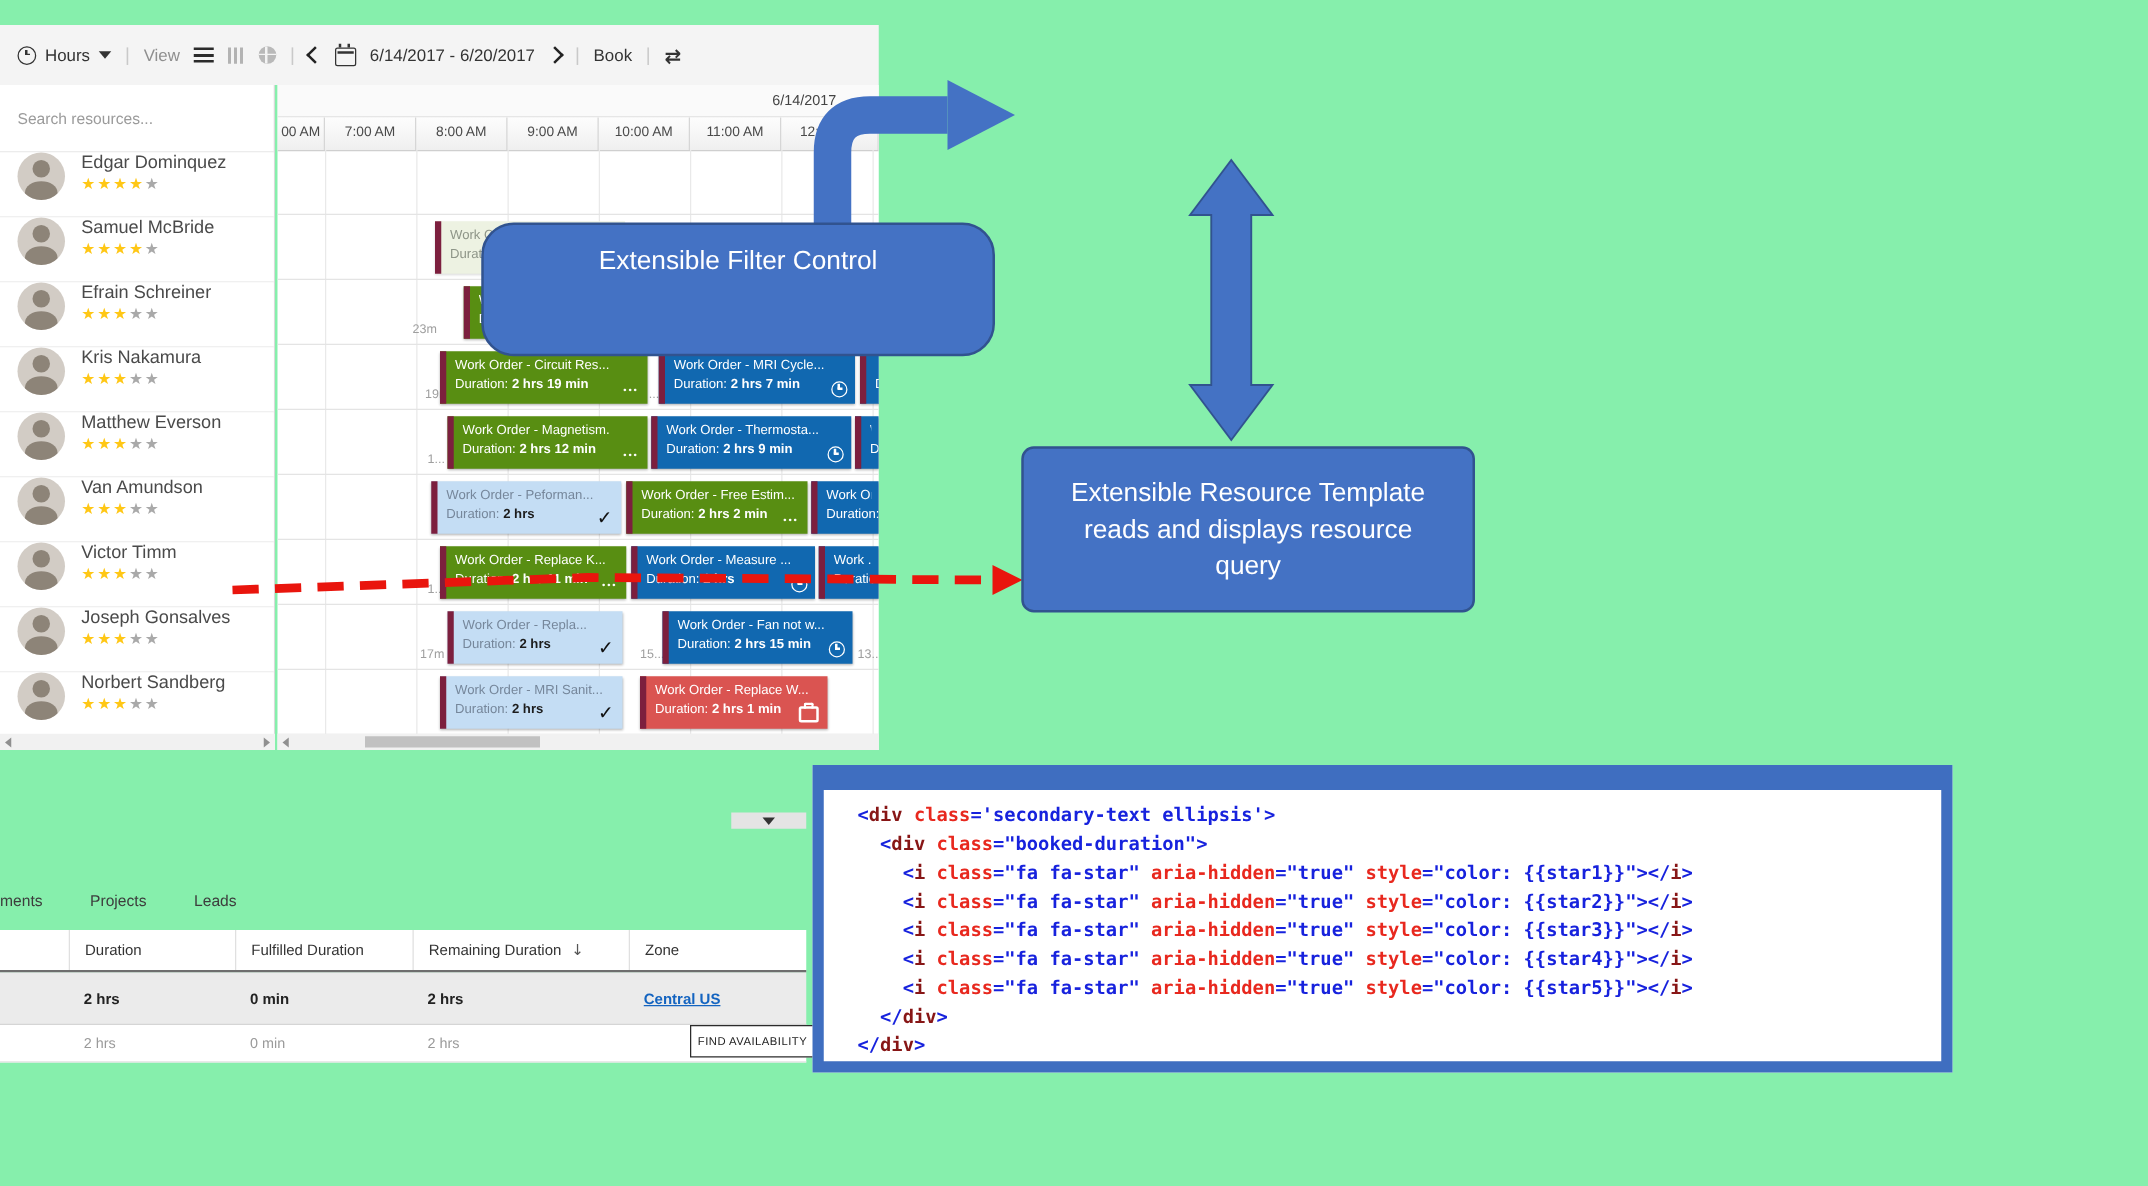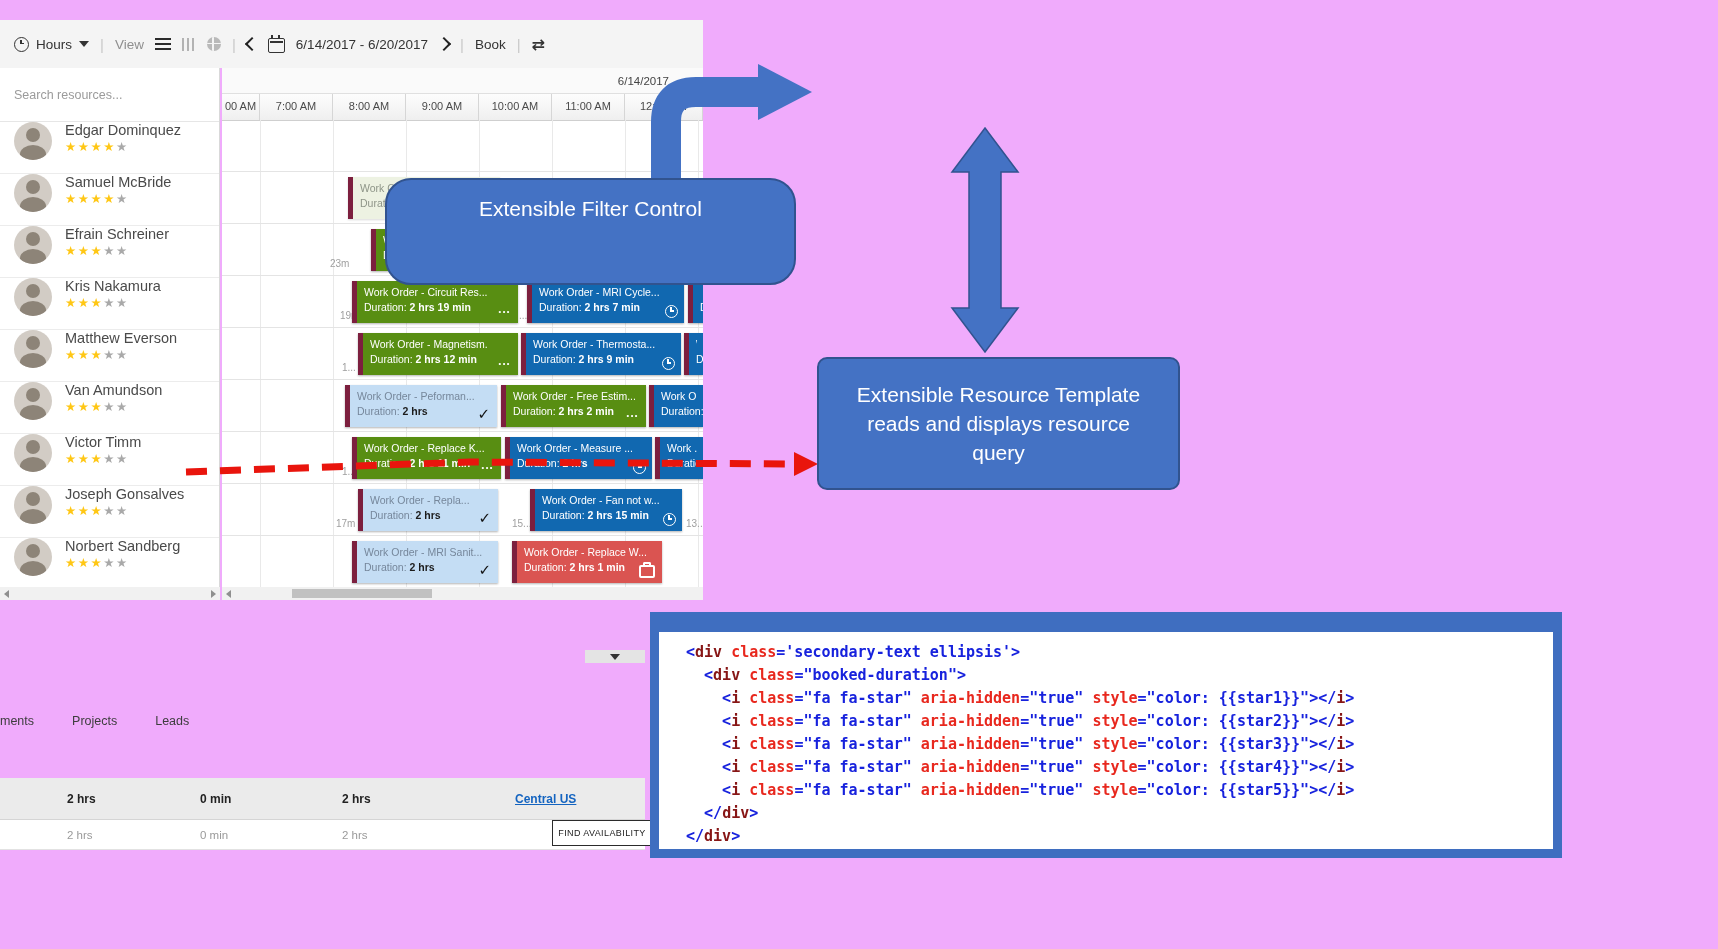--- a/index.html
+++ b/index.html
@@ -1,16 +1,16 @@
 <!DOCTYPE html>
 <html><head>
 <meta charset="utf-8">
 <style>
   html,body{margin:0;padding:0;background:#fff;}
-  .canvas{position:relative;width:1718px;height:949px;background:#f0abfc;
+  .canvas{position:relative;width:1718px;height:949px;background:#86efac;
     font-family:"Liberation Sans",sans-serif;overflow:hidden;}
 
   
   .toolbar{position:absolute;left:0;top:20px;width:703px;height:48px;background:#f4f4f4;
     display:flex;align-items:center;gap:11px;padding:0 14px;box-sizing:border-box;
     color:#333;font-size:13.5px;z-index:1;}
   .tsep{color:#c9c9c9;font-size:15px;}
   .tgroup{display:flex;align-items:center;gap:7px;}
   .muted-label{color:#8f8f8f;}
   .icon-clk{width:13px;height:13px;border:1.5px solid #333;border-radius:50%;position:relative;}
@@ -376,20 +376,36 @@
 
   <div class="mini-strip">
     <span class="caret-sm"></span>
   </div>
 
   <div class="tabs" id="tabs">
       <span class="tab">ments</span>
       <span class="tab">Projects</span>
       <span class="tab">Leads</span>
     </div>
+  <div class="tbl-head" id="tbl-head">
+      <div class="th" style="width: 55px;"></div>
+      <div class="th" style="width: 133px;">
+        <span>Duration</span>
+      </div>
+      <div class="th" style="width: 142px;">
+        <span>Fulfilled Duration</span>
+      </div>
+      <div class="th" style="width: 173px;">
+        <span>Remaining Duration</span>
+        <span class="sort-arrow">↓</span>
+      </div>
+      <div class="th" style="width: 142px;">
+        <span>Zone</span>
+      </div>
+    </div>
   <div class="trow tr1" id="trow1">
       <div class="td" style="width: 55px;"></div>
       <div class="td" style="width: 133px;">2 hrs</div>
       <div class="td" style="width: 142px;">0 min</div>
       <div class="td" style="width: 173px;">2 hrs</div>
       <div class="td" style="width: 142px;"><span class="zone-link">Central US</span></div>
     </div>
   <div class="trow tr2" id="trow2">
       <div class="td" style="width: 55px;"></div>
       <div class="td" style="width: 133px;">2 hrs</div>

